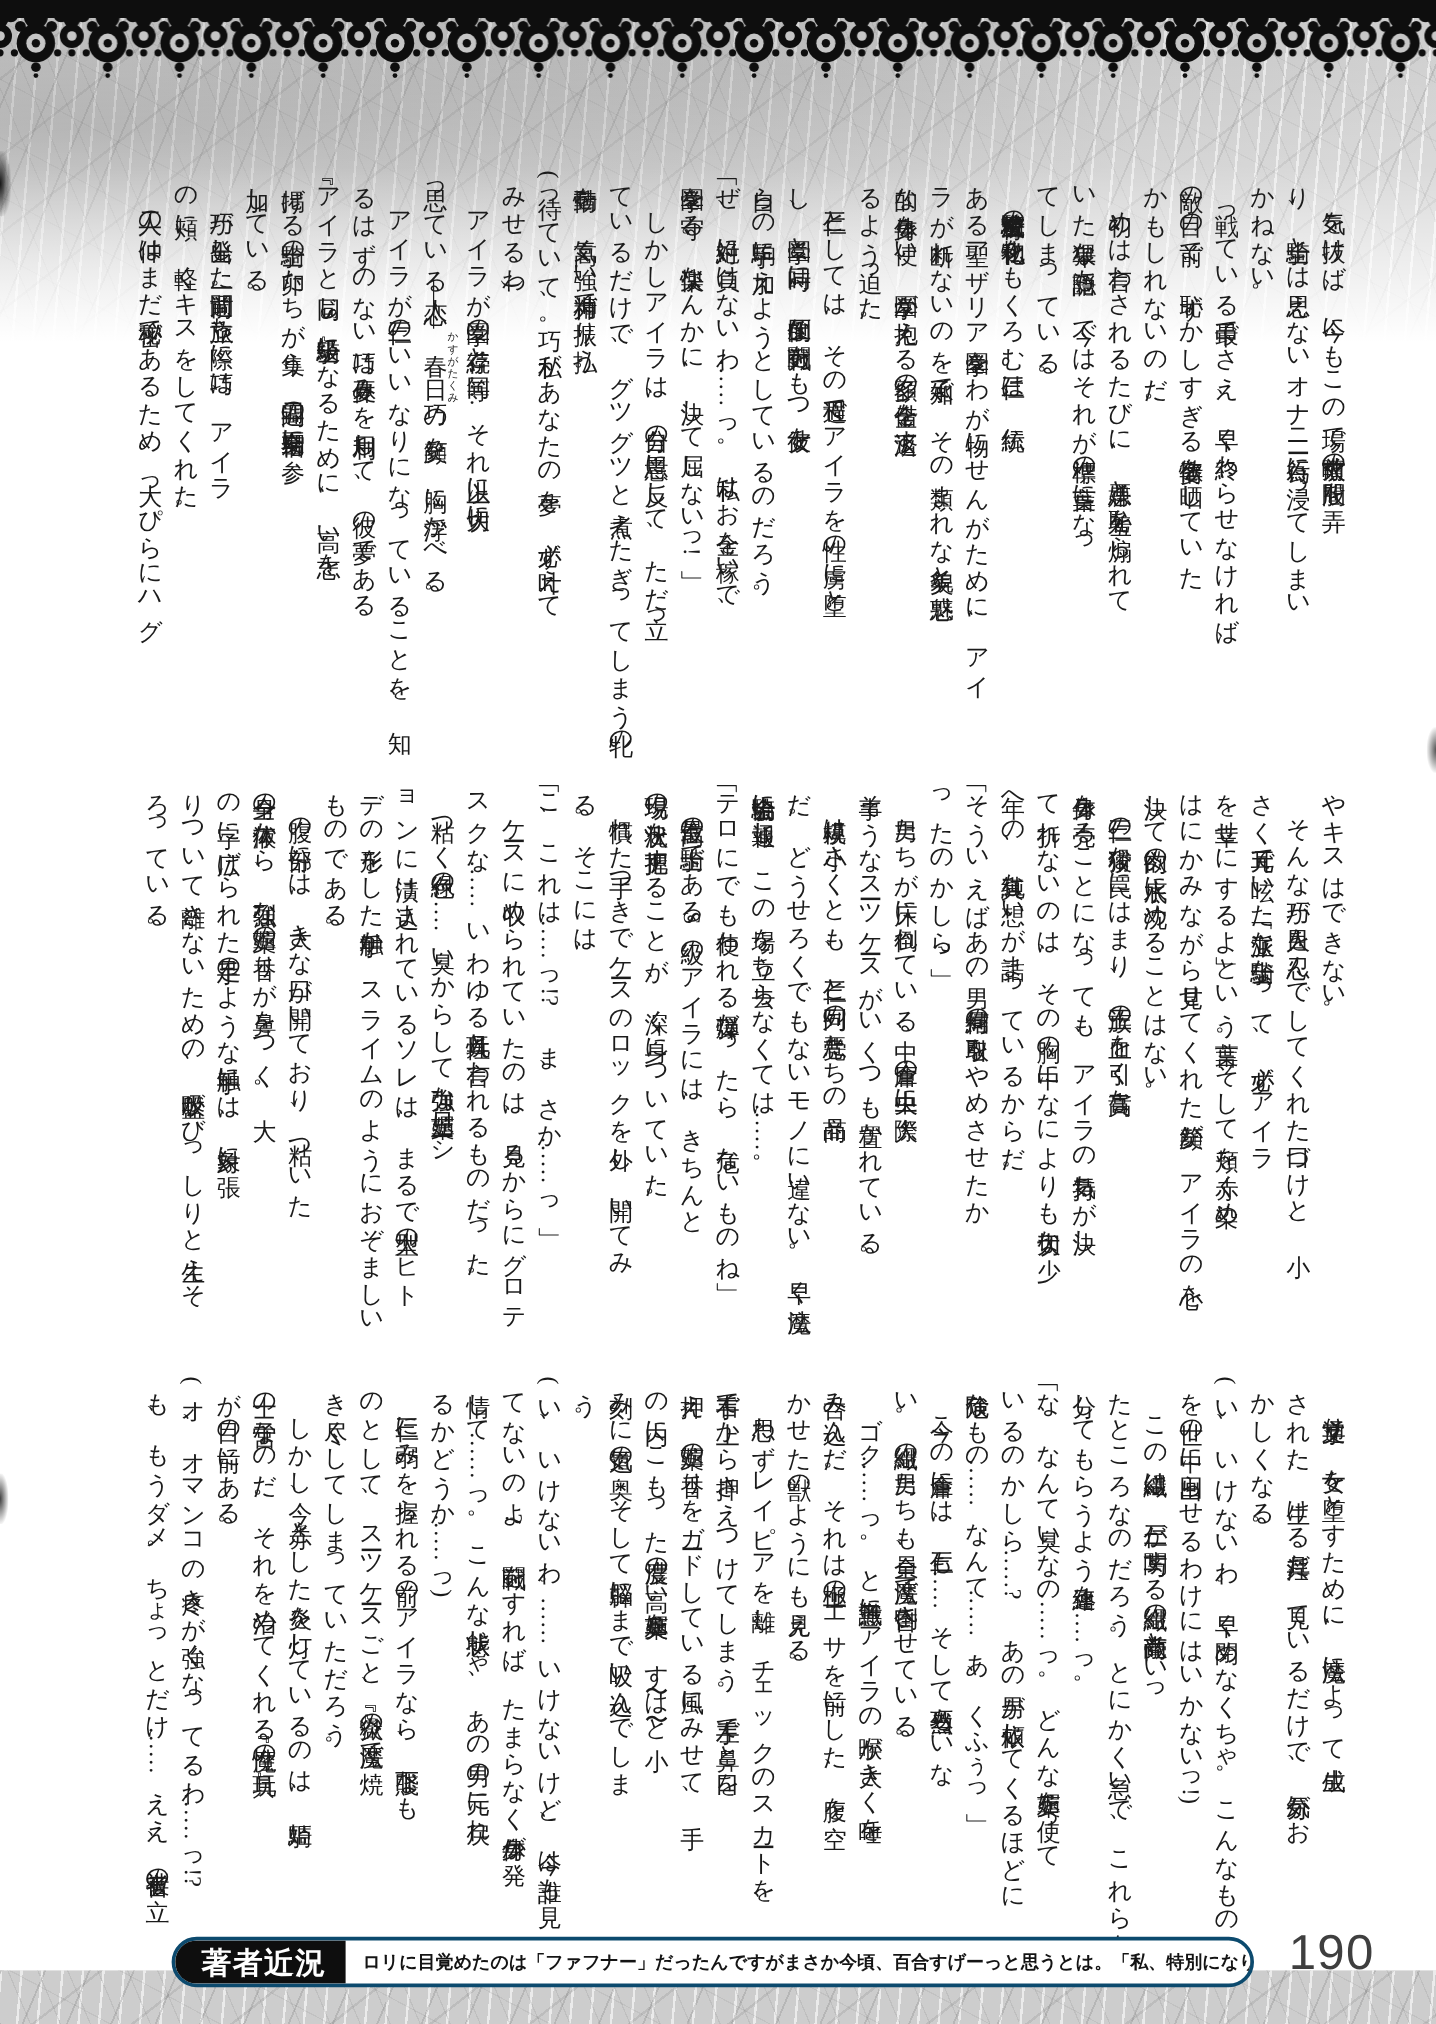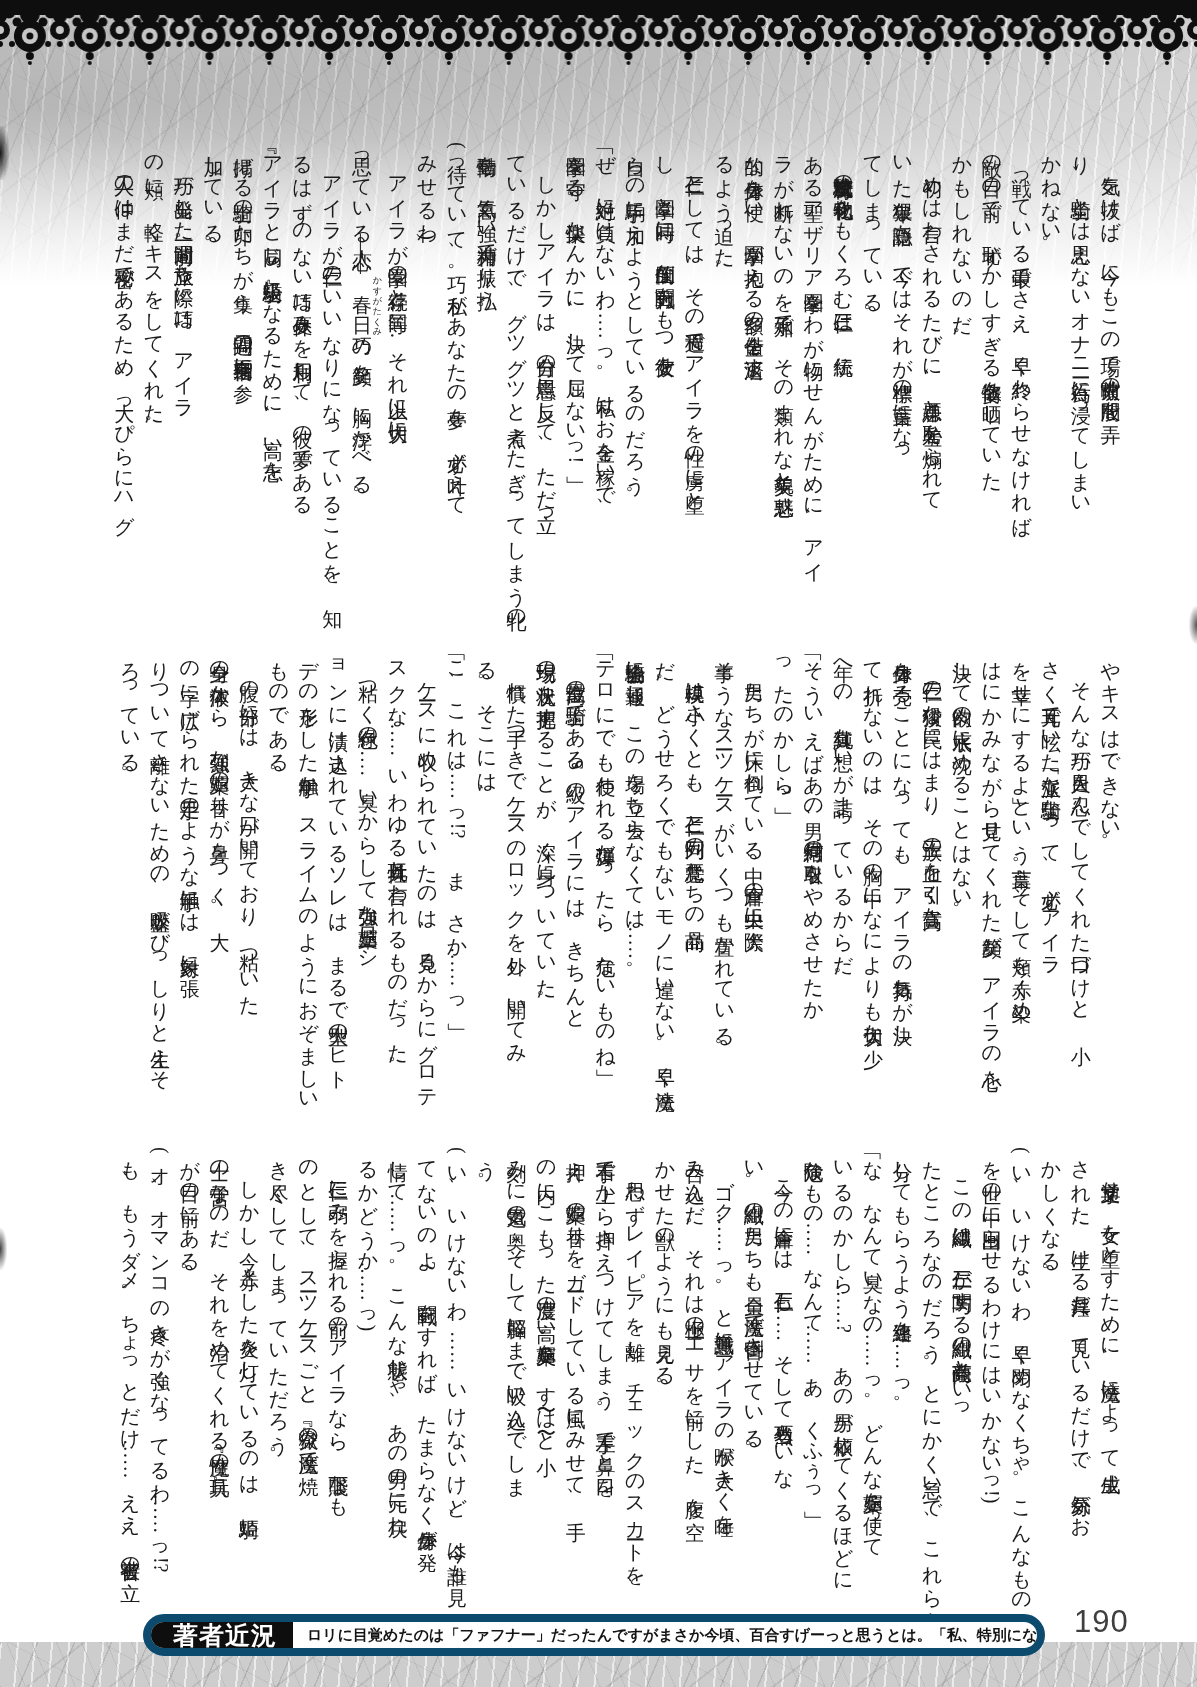--- a/index.html
+++ b/index.html
@@ -50,26 +50,26 @@
   }
   .band .col{white-space:nowrap;}
   .band1{top:142px;height:512px;}
   .band2{top:648px;height:512px;}
   .band3{top:1147px;height:486px;}
   ruby rt{font-size:9px;letter-spacing:0;color:#1b1b1b;}
   
   .pagenum{
     position:absolute;left:1074px;top:1604px;z-index:3;
     font-family:"Liberation Sans","DejaVu Sans",sans-serif;
-    font-size:31px;color:#3f3f3f;letter-spacing:1px;
+    font-size:41px;color:#3f3f3f;letter-spacing:1px;
   }
   
   .footer{
     position:absolute;left:143px;top:1614px;width:902px;height:42px;z-index:4;
-    background:#ffffff;border:8px solid #0c4a6e;border-radius:23px;
+    background:#ffffff;border:3px solid #0c4a6e;border-radius:23px;
     display:flex;align-items:center;box-sizing:border-box;overflow:hidden;
     font-family:"Liberation Sans","DejaVu Sans",sans-serif;
   }
   .footer-label{
     background:#0e0e0e;color:#ffffff;height:100%;
     display:flex;align-items:center;
     padding:0 16px 0 22px;flex:0 0 auto;
     font-size:25px;font-weight:bold;letter-spacing:1px;
   }
   .footer-text{

